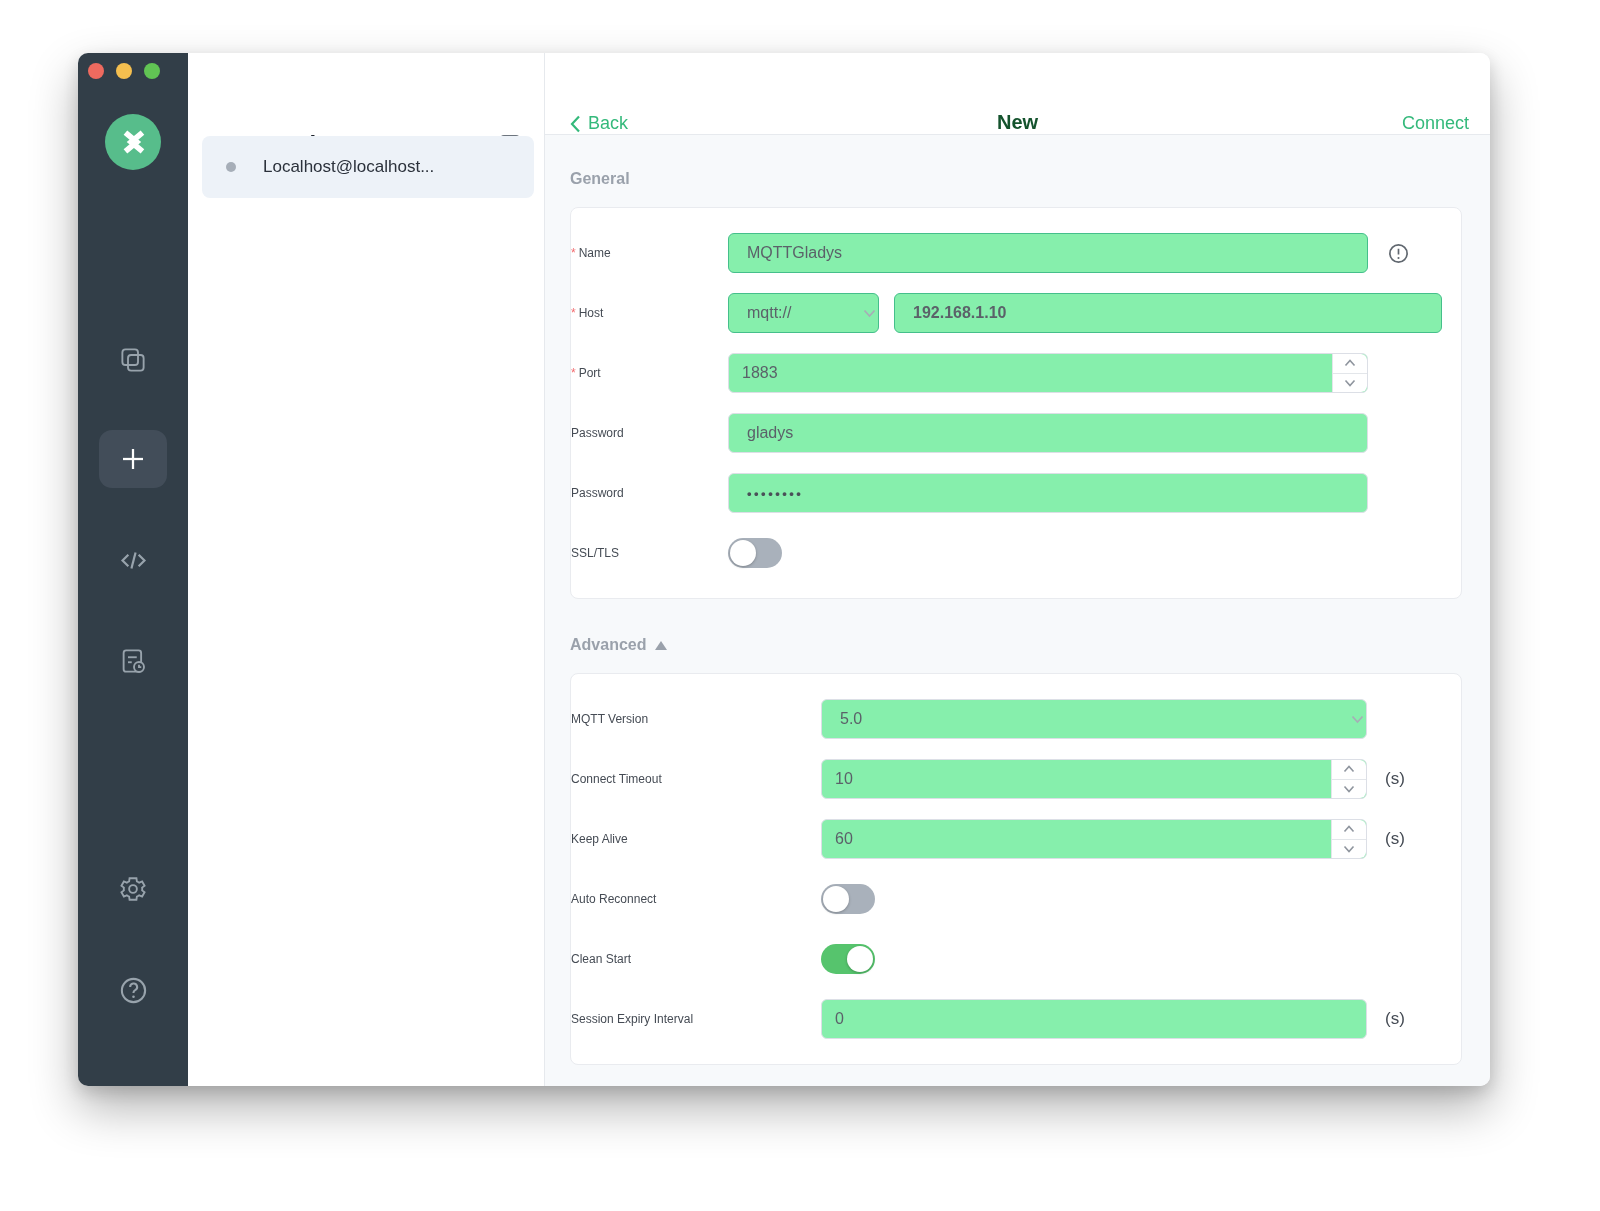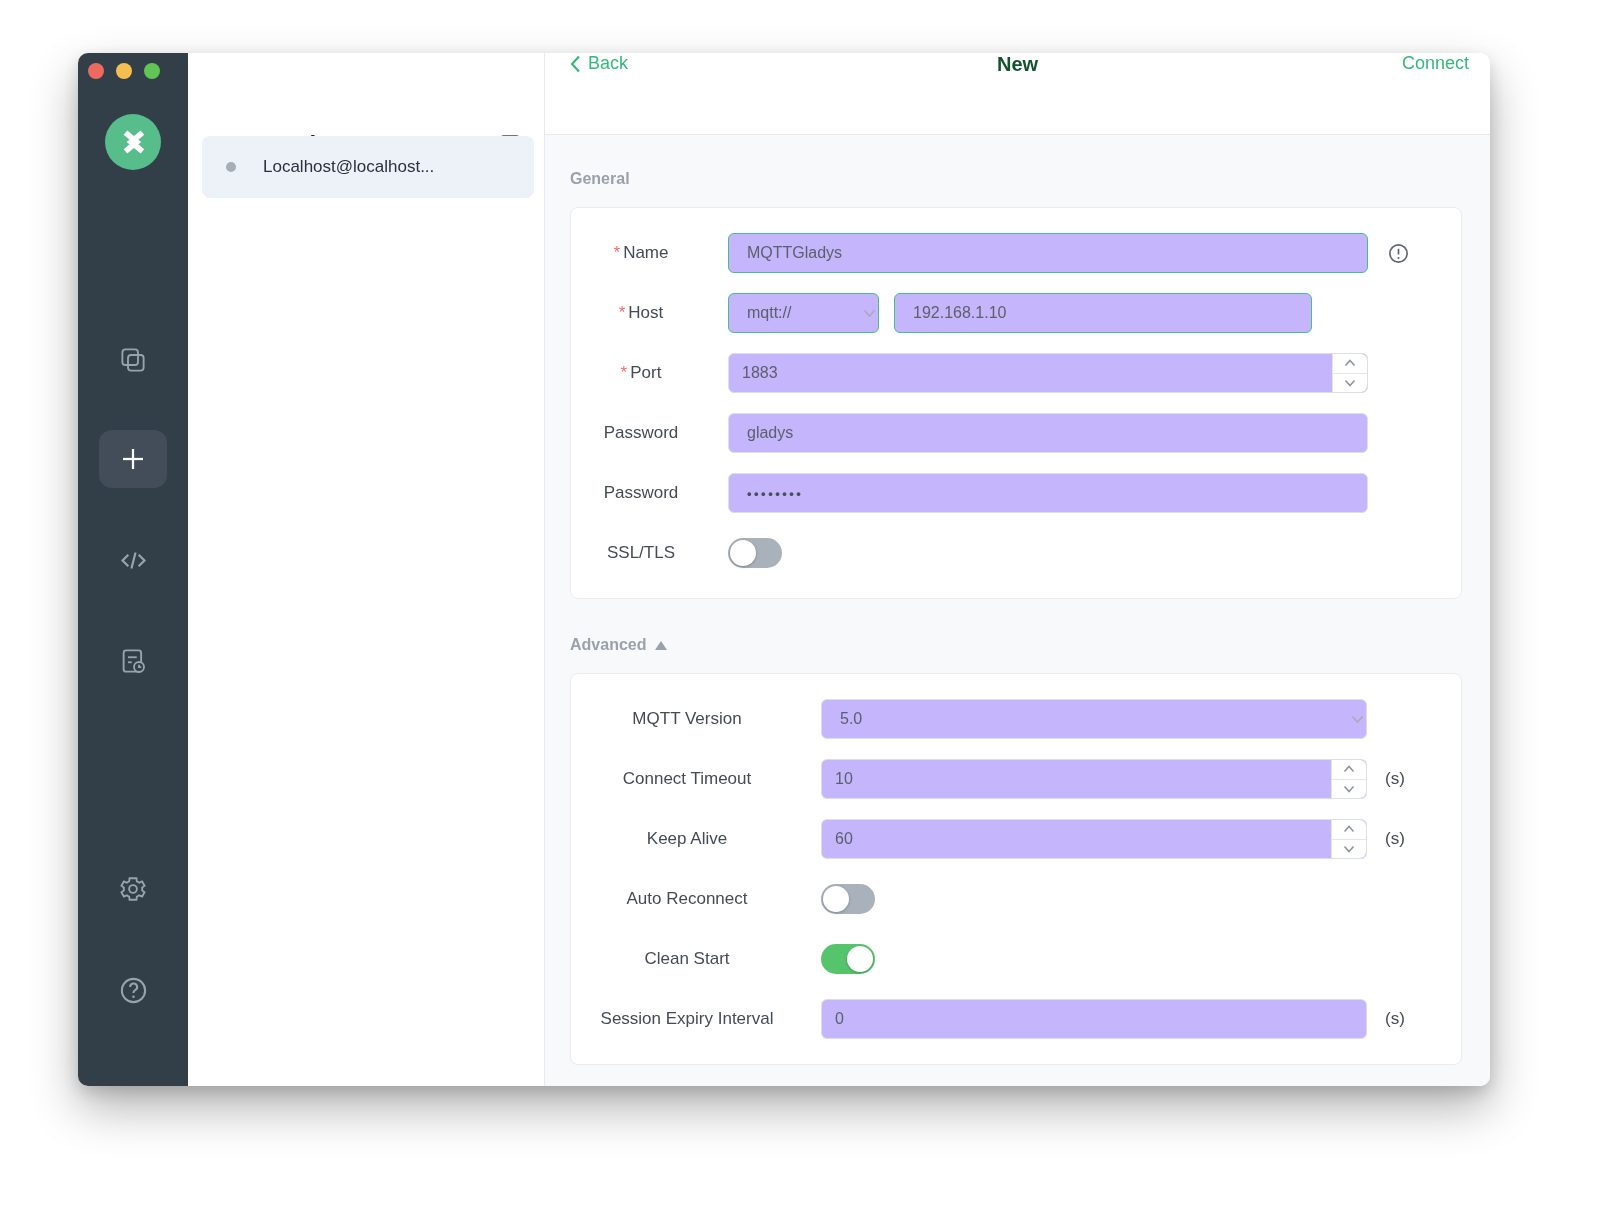--- a/index.html
+++ b/index.html
@@ -36,47 +36,47 @@
   .conn-add { position:absolute; top:79px; right:20px; width:28px; height:28px; color:#3e4854;
     background:none; border:none; cursor:pointer; padding:0; }
   .conn-item { position:absolute; top:83px; left:14px; width:332px; height:62px; border-radius:8px;
     background:#edf2f8; display:flex; align-items:center; padding-left:24px; cursor:pointer; }
   .conn-dot { width:10px; height:10px; border-radius:50%; background:#a6aeb8; flex:none; }
   .conn-name { margin-left:27px; font-size:17px; font-weight:500; color:#2b313b; }
 
   
   .main { flex:1; min-width:0; display:flex; flex-direction:column; background:#f7f9fb; }
   .main-header { height:82px; flex:none; background:#fff; border-bottom:1px solid #e7eaee;
-    display:flex; align-items:flex-start; justify-content:center; position:relative; }
+    display:flex; align-items:flex-end; justify-content:center; position:relative; }
   .back-btn { position:absolute; left:25px; display:flex; align-items:center; gap:7px;
     color:#34b97b; font-size:18px; background:none; border:none; cursor:pointer; font-family:inherit; }
   .page-title { font-size:20px; font-weight:700; color:#14532d; }
   .connect-btn { position:absolute; right:21px; color:#34b97b; font-size:18px;
     background:none; border:none; cursor:pointer; font-family:inherit; }
 
   .main-body { flex:1; padding:35px 28px 0 25px; }
   .section-label { font-size:16px; font-weight:700; color:#9aa1ab; display:flex; align-items:center; gap:9px; }
   .collapse-tri { color:#9aa1ab; }
 
   .card { background:#fff; border:1px solid #e9ebef; border-radius:8px; margin-top:19px; padding:15px 0; }
   .row { height:60px; display:flex; align-items:center; }
-  .flabel { text-align:center; font-size:17px; color:#454b54; flex:none; }
+  .flabel { text-align:left; font-size:12px; color:#454b54; flex:none; }
   .g .flabel { width:140px; }
   .a .flabel { width:232px; }
   .req { color:#f26c6f; margin-right:3px; }
   .field { display:flex; align-items:center; }
   .g .field { margin-left:17px; }
   .a .field { margin-left:18px; }
 
   .input, .select {
-    height:40px; border:1px solid #dcdfe6; border-radius:6px; background:#c4b5fd;
+    height:40px; border:1px solid #dcdfe6; border-radius:6px; background:#86efac;
     font-size:16px; color:#5b6169; font-family:inherit; padding:0 18px; outline:none;
   }
   .green { border-color:#45bf8b; }
-  .w-640 { width:640px; } .w-546 { width:546px; } .w-151 { width:151px; } .w-474 { width:418px; }
+  .w-640 { width:640px; } .w-546 { width:546px; } .w-151 { width:151px; } .w-474 { width:548px;font-weight:bold; }
 
   .select { display:flex; align-items:center; justify-content:space-between; cursor:pointer; padding-right:2px; }
   .select .sel-val { color:#5b6169; }
   .chev { color:#a7adb6; flex:none; }
 
   .numwrap { position:relative; }
   .numwrap .input { padding-right:50px;padding-left:13px; }
   .stepper { position:absolute; top:1px; right:1px; bottom:1px; width:35px;
     border-left:1px solid #e3e6ea; display:flex; flex-direction:column; border-radius:0 6px 6px 0; overflow:hidden; }
   .step { flex:1; display:flex; align-items:center; justify-content:center; color:#8f959e;

